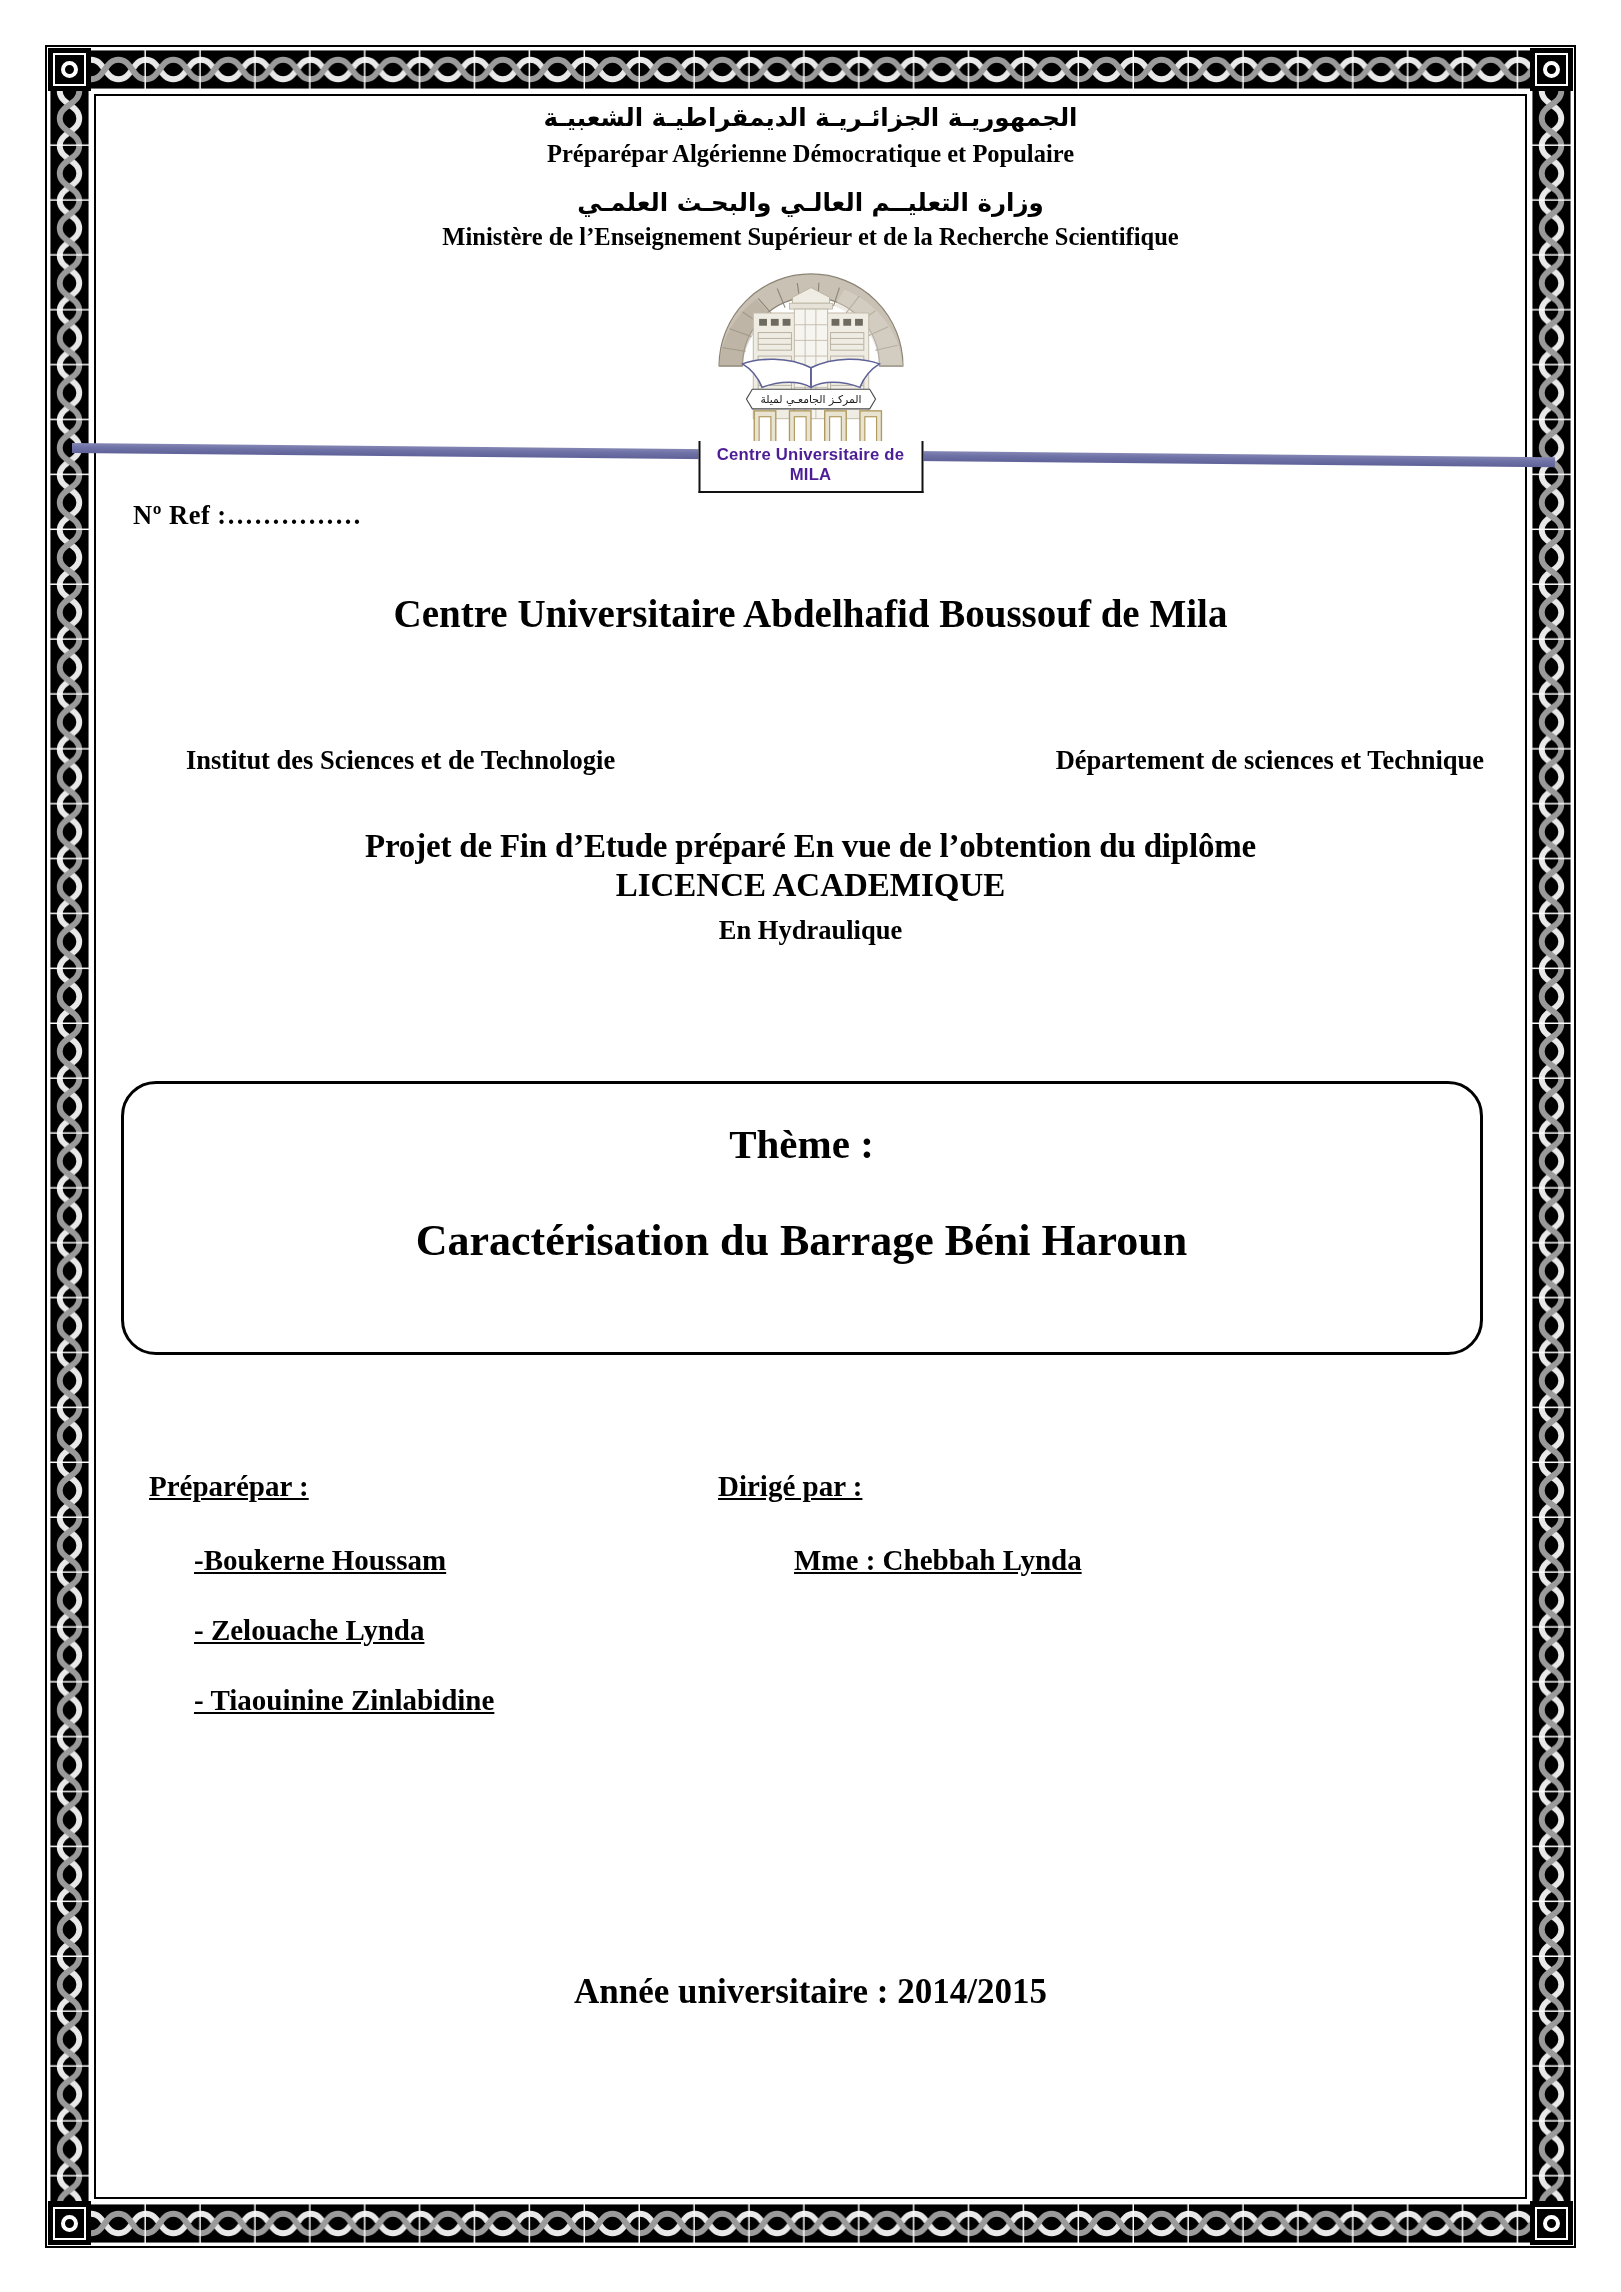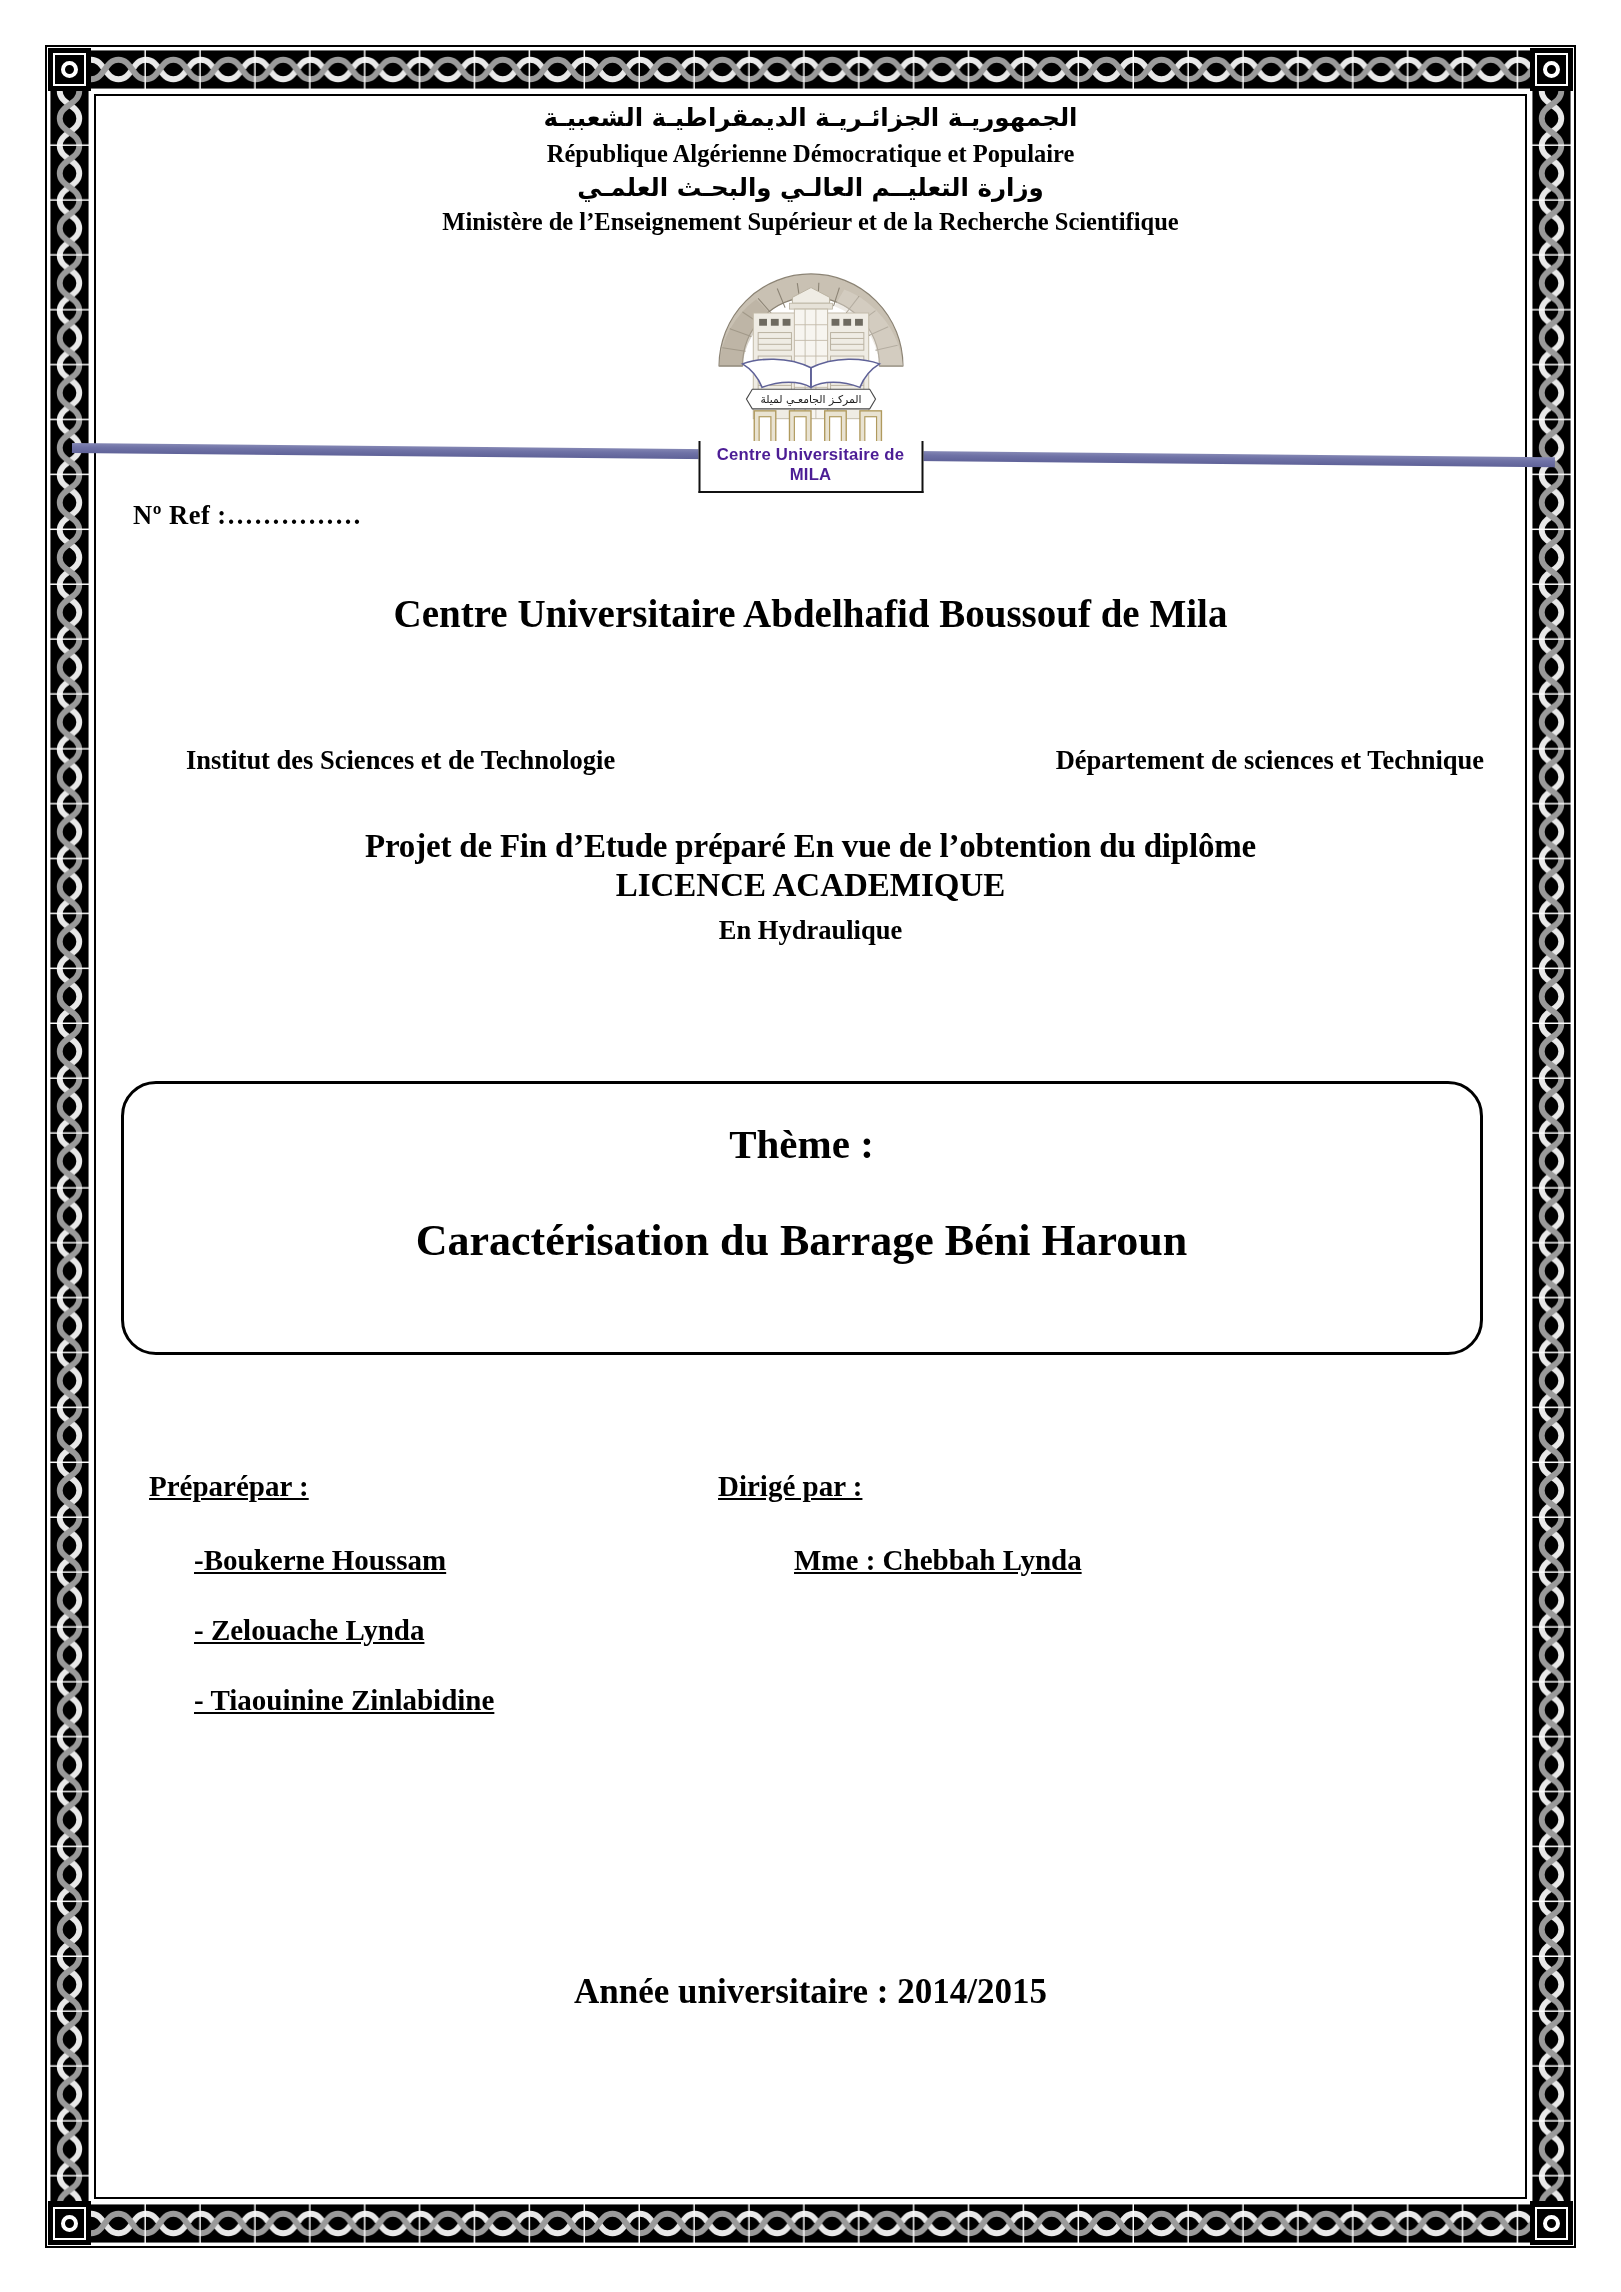--- a/index.html
+++ b/index.html
@@ -119,21 +119,21 @@
     font-weight: bold;
     direction: rtl;
     letter-spacing: 0.5px;
   }
   .hdr-fr {
     font-size: 24.5px;
     font-weight: bold;
   }
   .hdr-line1 { margin-top: 4.9px; }
   .hdr-line2 { margin-top: 5.9px; }
-  .hdr-line3 { margin-top: 4px; }
+  .hdr-line3 { margin-top: 19px; }
   .hdr-line4 { margin-top: 4.9px; }
 
   
   .logo-wrap {
     position: absolute;
     left: 50%;
     top: 123px;
     transform: translateX(-50%);
     width: 227px;
     height: 230px;
@@ -344,21 +344,21 @@
     <div class="deco-corner dc-bl"></div>
     <div class="deco-corner dc-br"></div>
   </div>
 
   <div class="inner-rule"></div>
 
   <div class="content">
 
     <div class="hdr">
       <div class="hdr-ar hdr-line1">الجمهوريـة الجزائـريـة الديمقراطيـة الشعبيـة</div>
-      <div class="hdr-fr hdr-line2">République Algérienne Démocratique et Populaire</div>
+      <div class="hdr-fr hdr-line2">Préparépar Algérienne Démocratique et Populaire</div>
       <div class="hdr-ar hdr-line3">وزارة التعليــم العالـي والبحـث العلمـي</div>
       <div class="hdr-fr hdr-line4">Ministère de l’Enseignement Supérieur et de la Recherche Scientifique</div>
     </div>
 
     <div class="logo-wrap">
       <svg width="227" height="230" viewBox="0 0 232 235">
 
         <g>
           <path d="M22 148 A94 94 0 0 1 210 148 L186 148 A70 70 0 0 0 46 148 Z" fill="#c9c1b3" stroke="#8b8374" stroke-width="1.2"></path>
 

